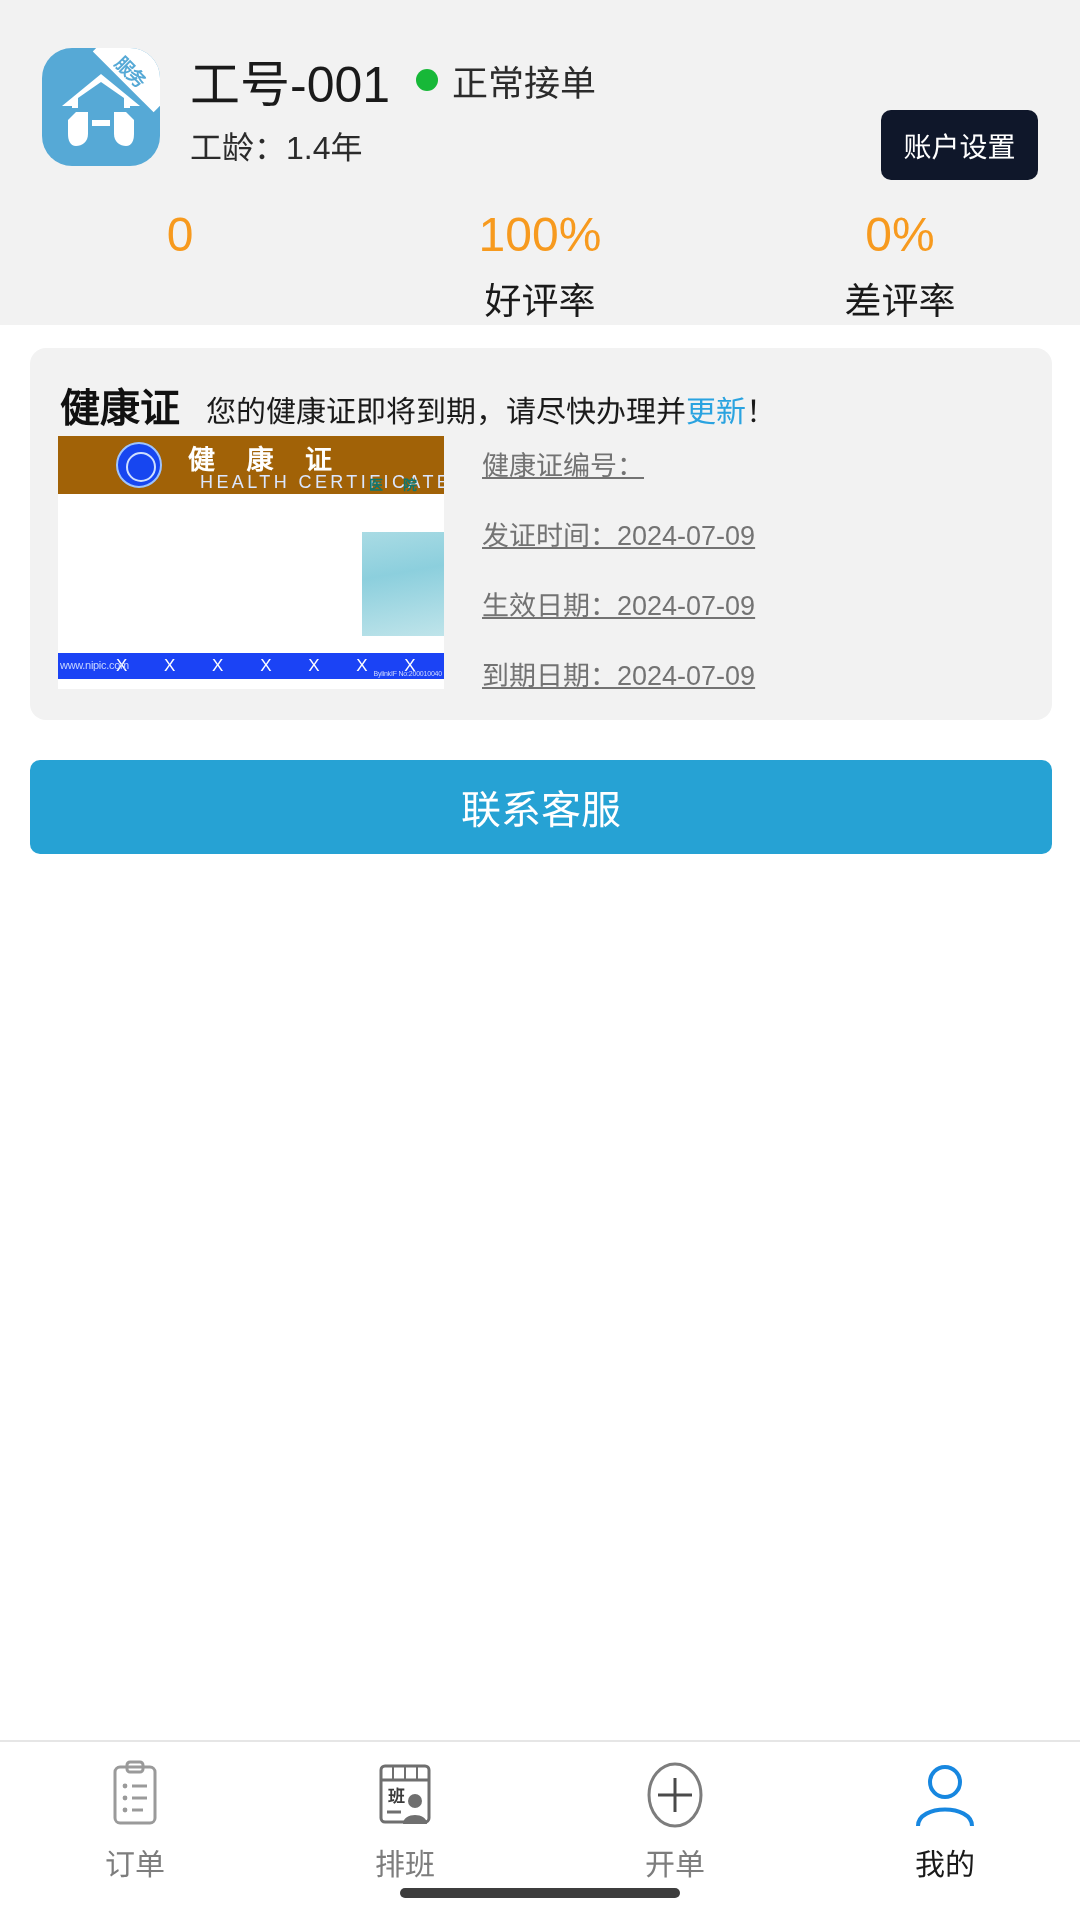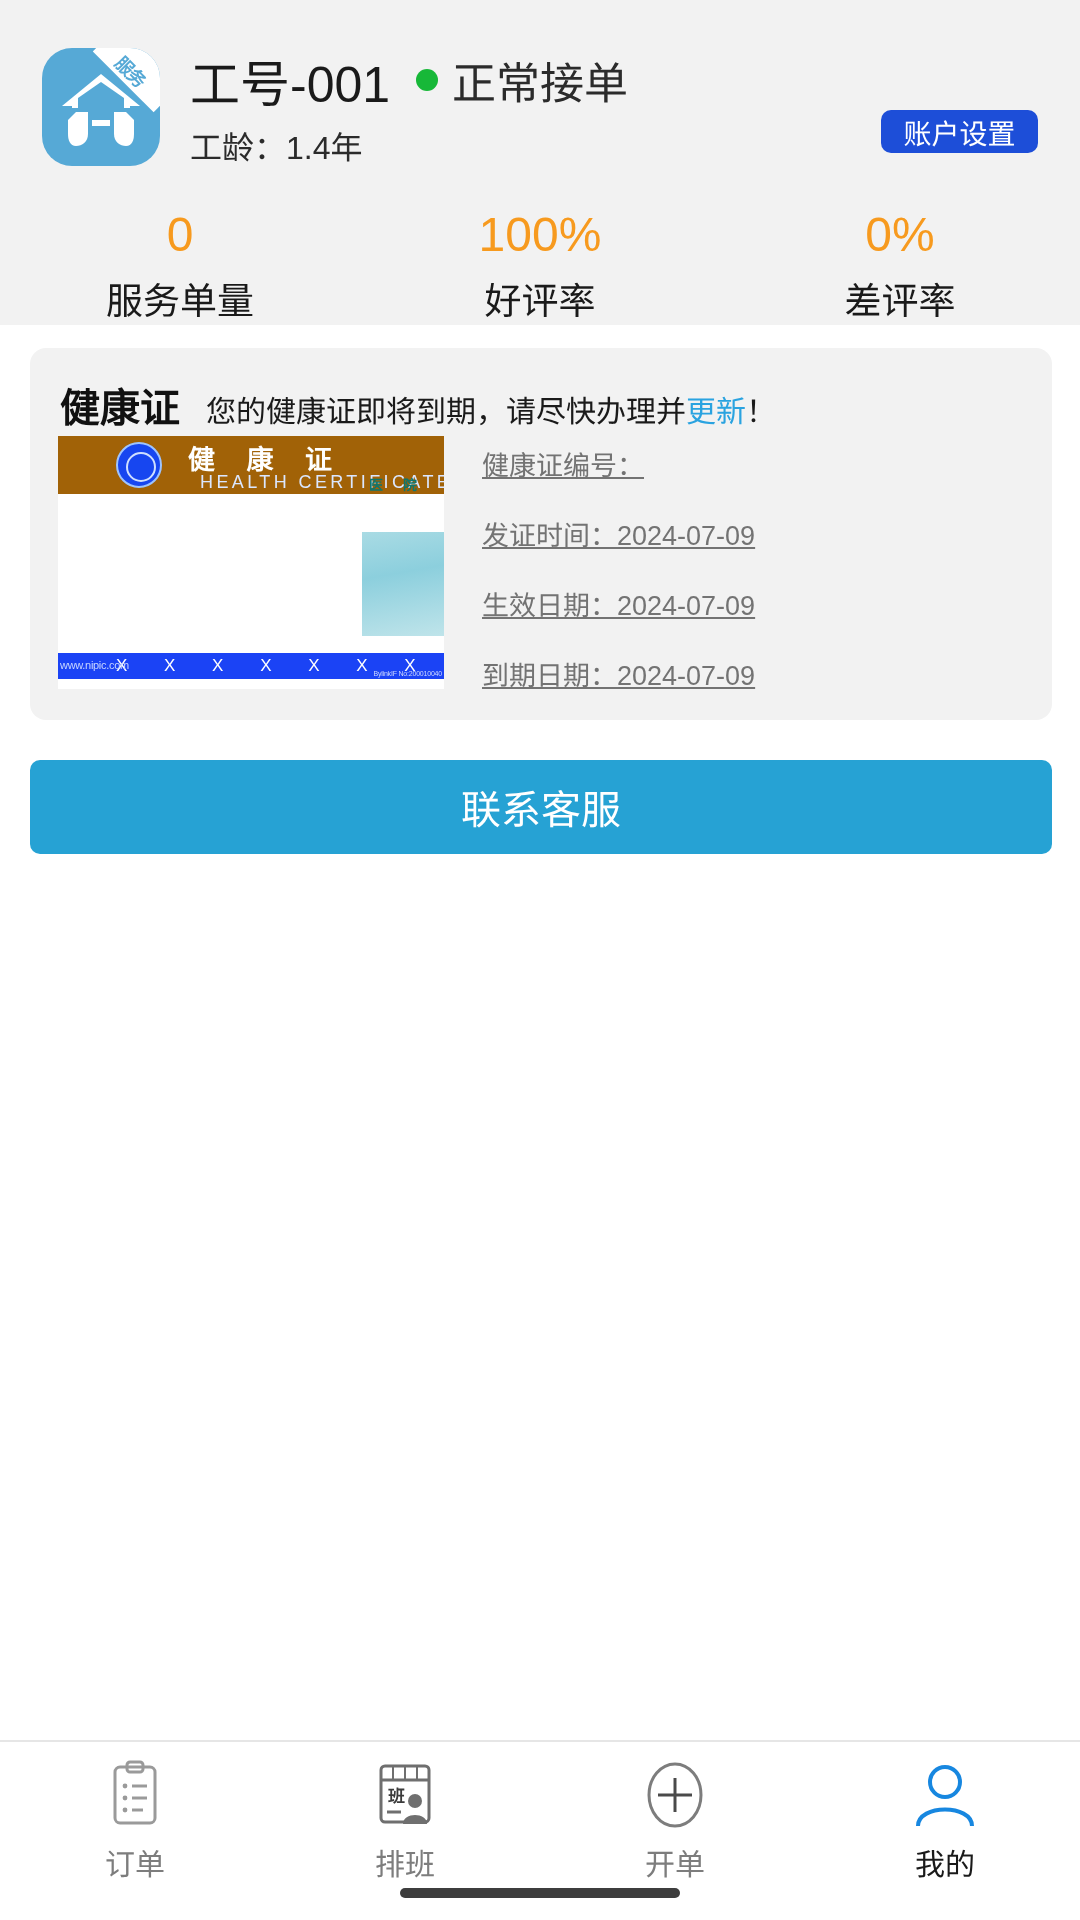--- a/index.html
+++ b/index.html
@@ -30,25 +30,25 @@
     position:absolute; right:4px; top:6px; width:52px; height:36px;
     color:#56a9d6; font-size:18px; font-weight:bold; line-height:36px;
     text-align:center; transform:rotate(45deg); letter-spacing:-1px;
   }
   .name-line { position:absolute; left:148px; top:-4px; display:flex; align-items:center; }
   .worker-id { font-size:50px; color:#1a1a1a; letter-spacing:0px; font-weight:400; }
   .status-dot {
     width:22px; height:22px; border-radius:50%; background:#17b838;
     margin-left:26px; margin-right:14px; flex:0 0 auto;
   }
-  .status-text { font-size:44px; color:#2b2b2b; }
+  .status-text { font-size:36px; color:#2b2b2b; }
   .tenure { position:absolute; left:148px; top:74px; font-size:32px; color:#2b2b2b; }
   .settings-btn {
-    position:absolute; right:42px; top:110px; width:157px; height:43px;
-    background:#1d4ed8; border-radius:10px; border:none; cursor:pointer;
+    position:absolute; right:42px; top:110px; width:157px; height:70px;
+    background:#0f172a; border-radius:10px; border:none; cursor:pointer;
     color:#fff; font-size:28px; font-family:inherit;
     display:flex; align-items:center; justify-content:center;
   }
 
   
   .stats { position:absolute; left:0; top:205px; width:1080px; display:flex; }
   .stat { flex:1; text-align:center; }
   .stat-value { font-size:48px; color:#f79a1e; line-height:1.25; }
   .stat-label { font-size:37px; color:#1a1a1a; margin-top:6px; }
 
@@ -167,21 +167,20 @@
       </div>
 
       <div class="tenure">工龄：1.4年</div>
     </div>
 
     <button class="settings-btn">账户设置</button>
 
     <div class="stats">
       <div class="stat">
         <div class="stat-value">0</div>
-        <div class="stat-label">服务单量</div>
       </div>
       <div class="stat">
         <div class="stat-value">100%</div>
         <div class="stat-label">好评率</div>
       </div>
       <div class="stat">
         <div class="stat-value">0%</div>
         <div class="stat-label">差评率</div>
       </div>
     </div>

